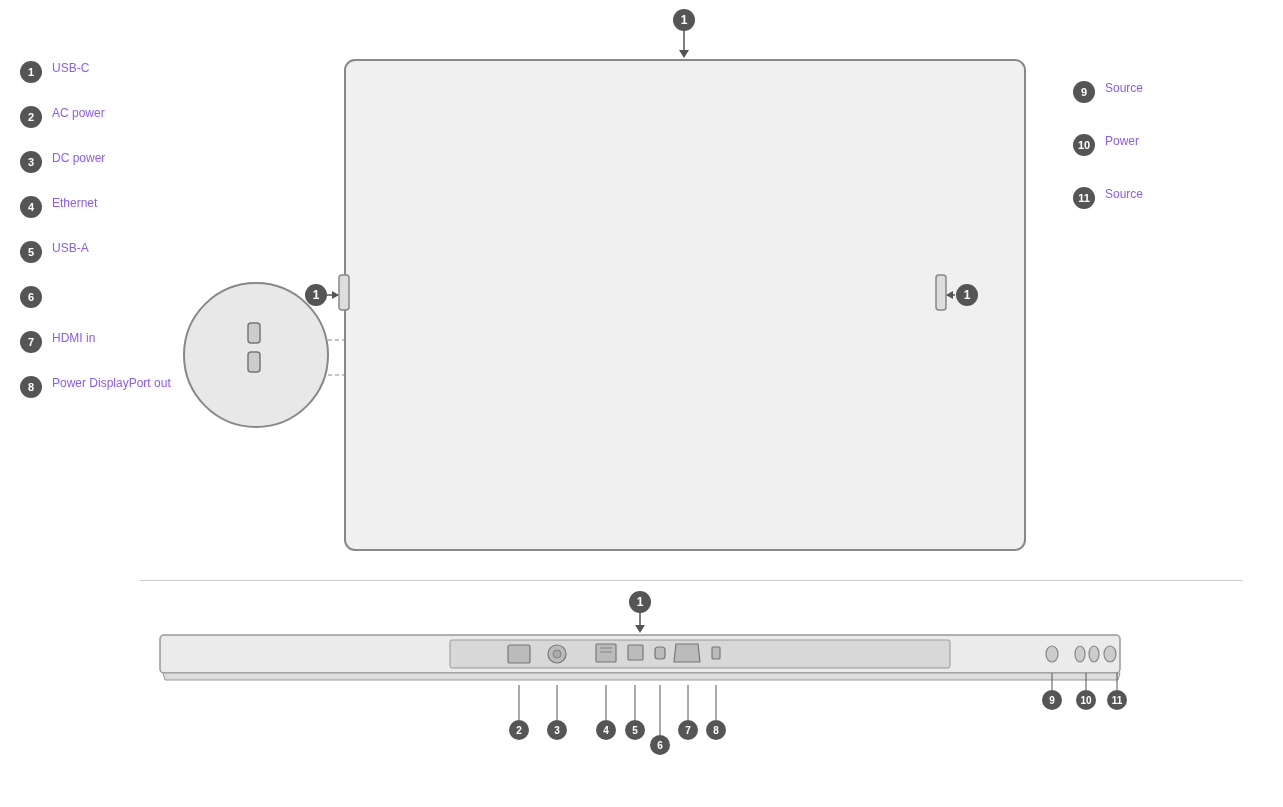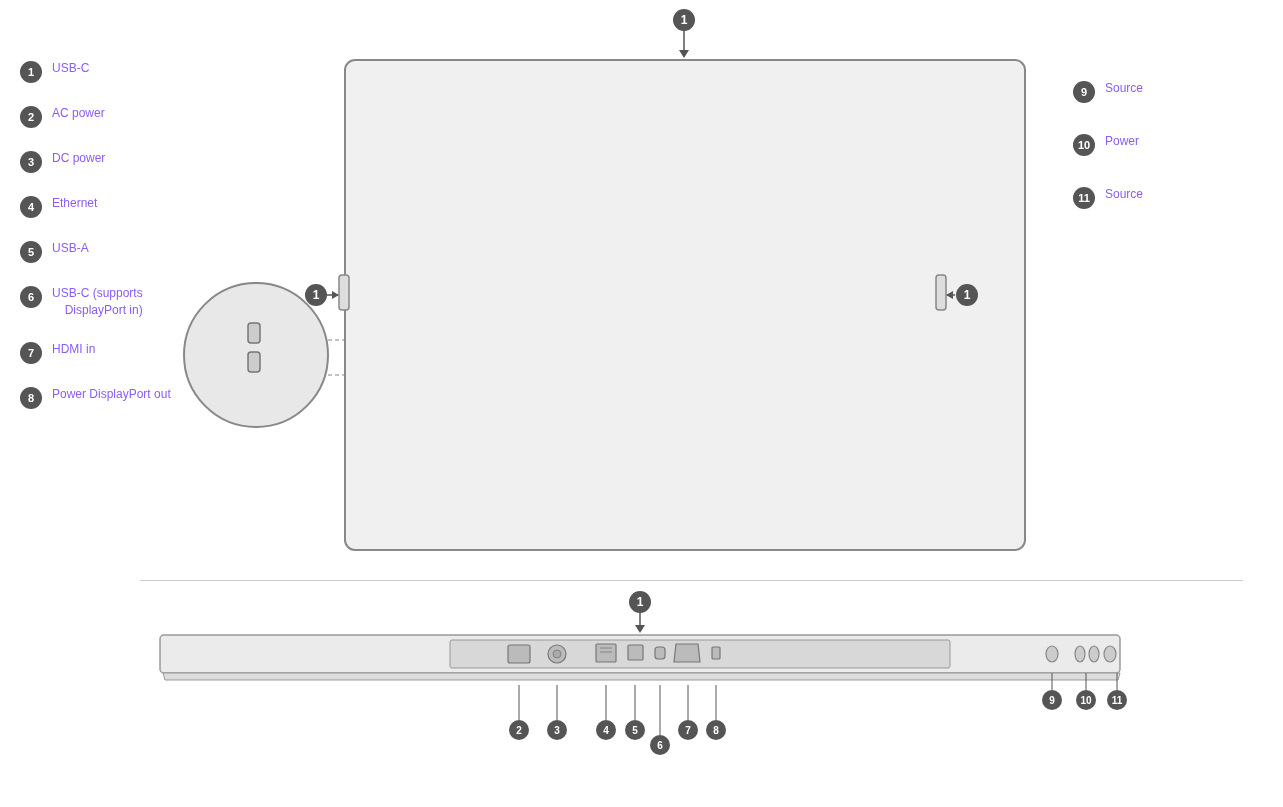--- a/index.html
+++ b/index.html
@@ -123,21 +123,20 @@
       <div class="label-item">
         <span class="badge">4</span>
         <span class="label-text">Ethernet</span>
       </div>
       <div class="label-item">
         <span class="badge">5</span>
         <span class="label-text">USB-A</span>
       </div>
       <div class="label-item multi-line">
         <span class="badge">6</span>
-        <span class="label-text">USB-C (supports<br>DisplayPort in)</span>
       </div>
       <div class="label-item">
         <span class="badge">7</span>
         <span class="label-text">HDMI in</span>
       </div>
       <div class="label-item">
         <span class="badge">8</span>
         <span class="label-text">Power DisplayPort out</span>
       </div>
     </div>

